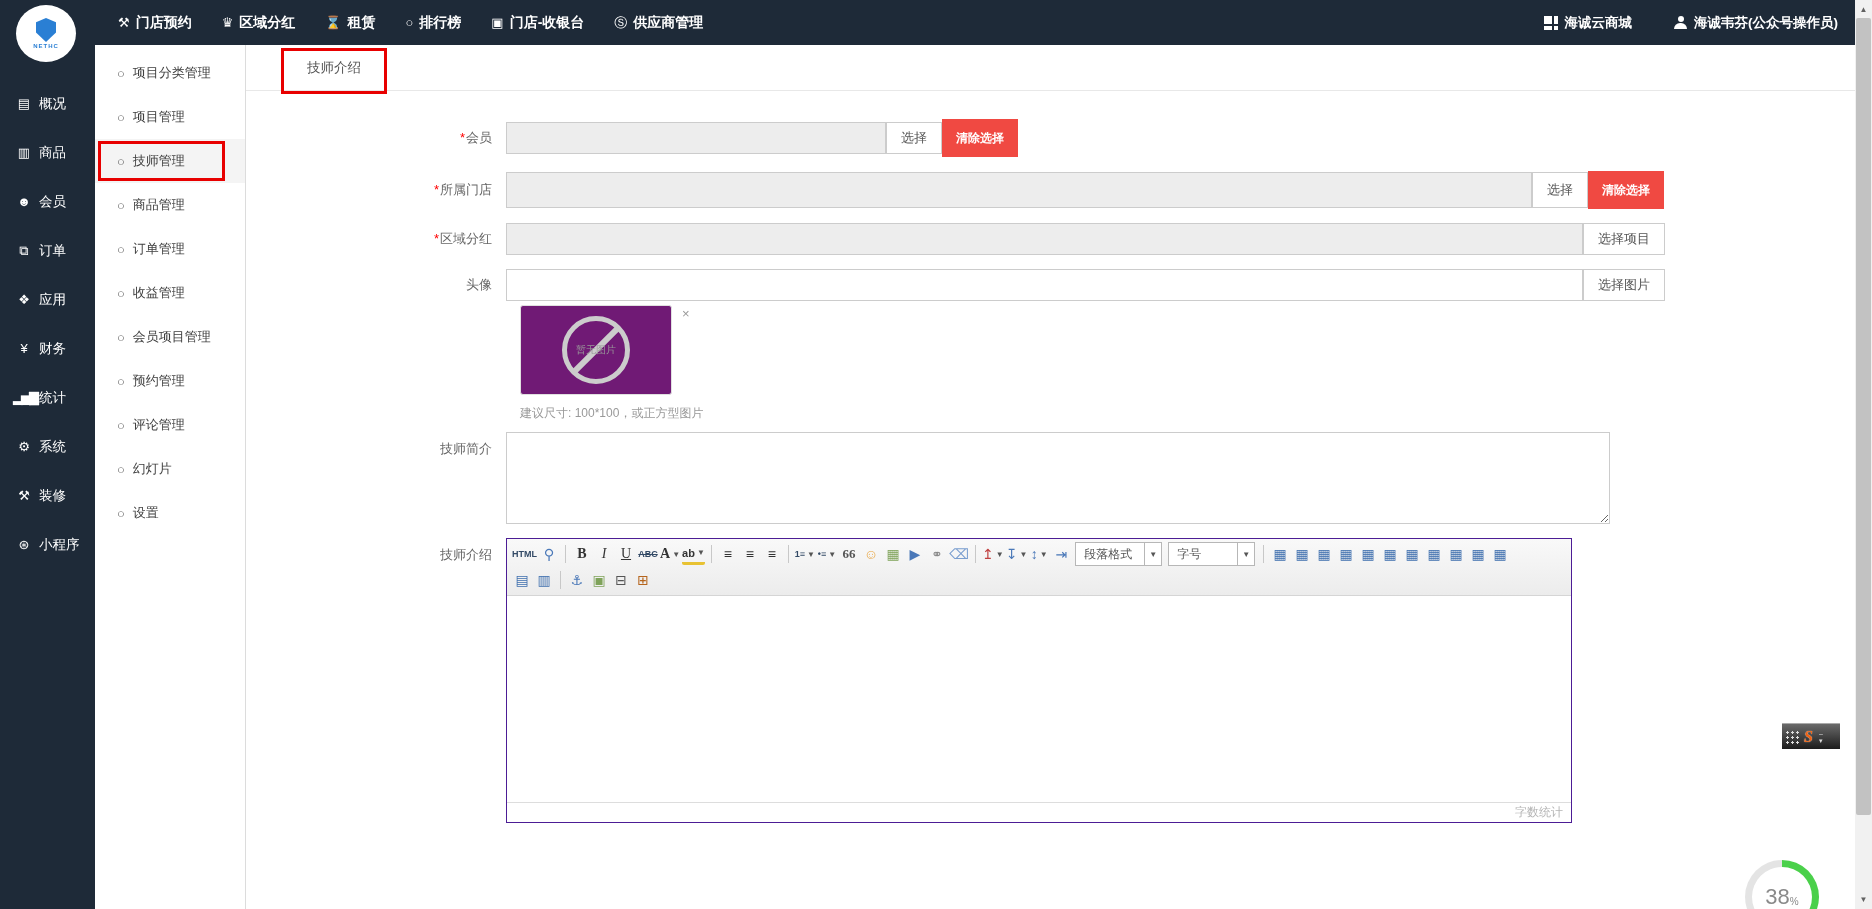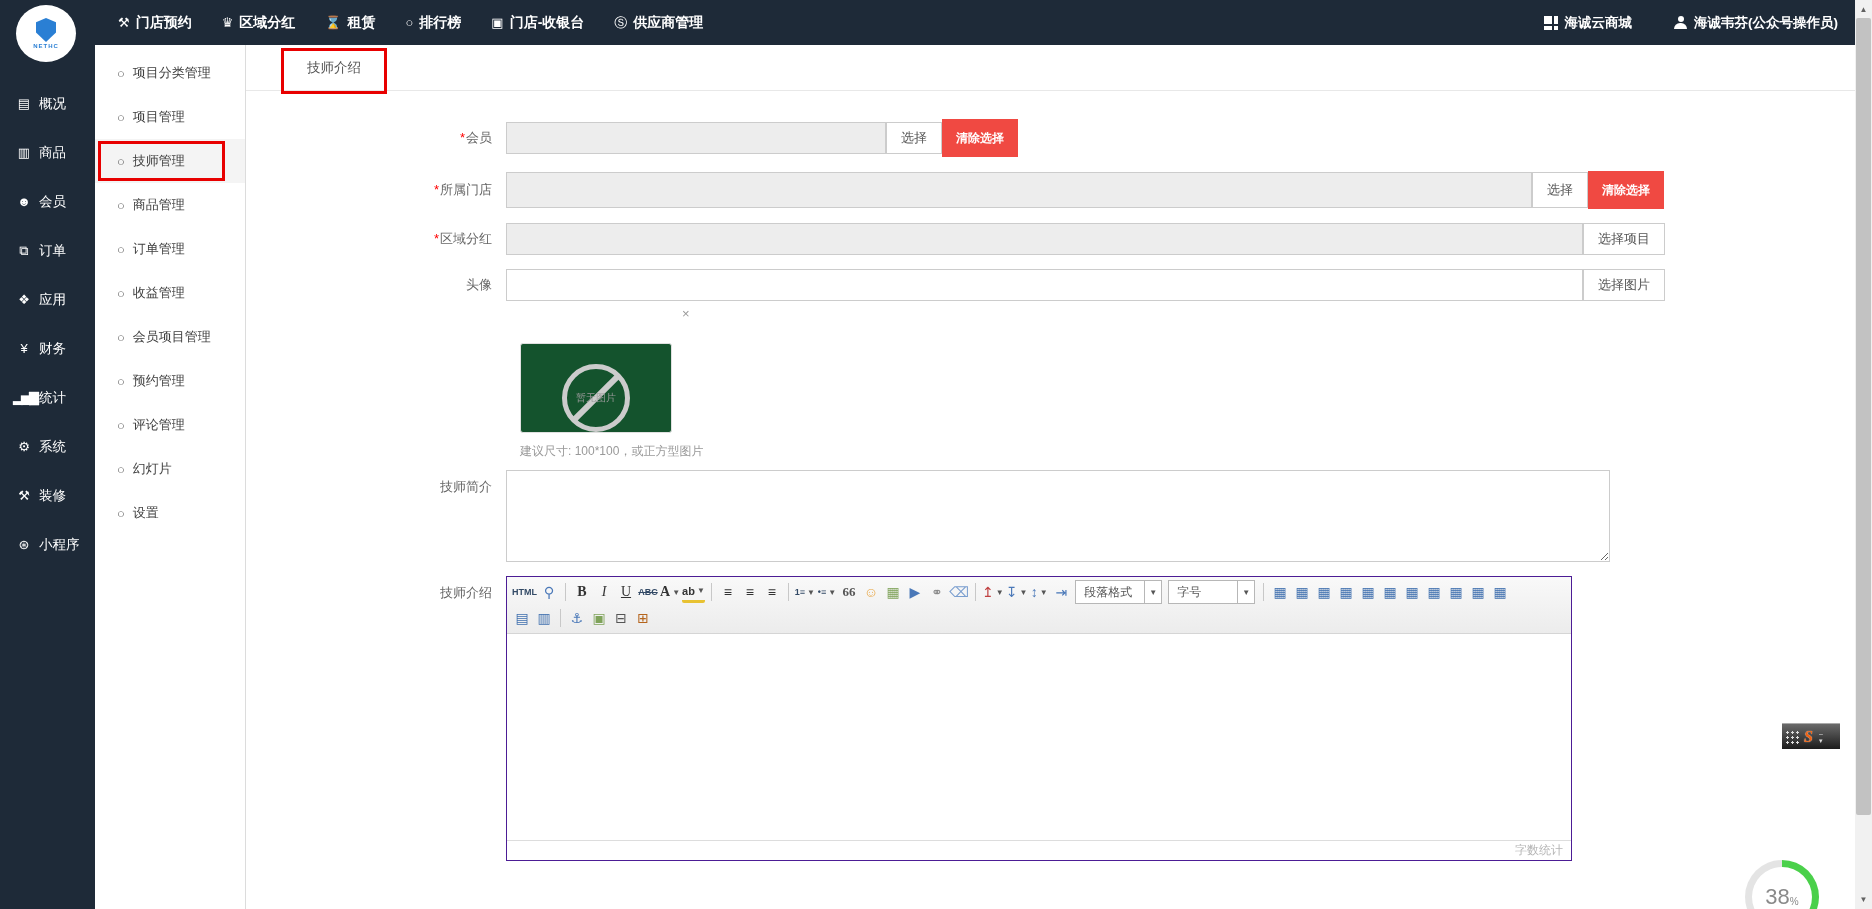--- a/index.html
+++ b/index.html
@@ -46,21 +46,21 @@
   .lbl .req{color:#f00;margin-right:1px;}
   .inp{height:32px;border:1px solid #ccc;background:#fff;box-sizing:border-box;font-size:13px;padding:0 8px;outline:none;}
   .inp.dis{background:#ededed;}
   .btn-plain{height:32px;border:1px solid #ccc;background:#fff;color:#555;font-size:13px;padding:0 14px;cursor:pointer;box-sizing:border-box;}
   .btn-red{height:38px;border:0;background:#f04942;color:#fff;font-size:12px;font-weight:bold;padding:8px 14px;cursor:pointer;}
   .row.top-align{align-items:flex-start;}
   .row.top-align .lbl{padding-top:8px;}
   
   .avatar-extra{margin-left:274px;margin-top:-4px;margin-bottom:10px;}
   .thumb-line{display:flex;align-items:flex-start;}
-  .thumb{width:150px;height:88px;border:1px solid #e0e0e0;border-radius:3px;background:#14532d;display:flex;align-items:flex-end;justify-content:center;margin-top:38px;}
+  .thumb{width:150px;height:88px;border:1px solid #e0e0e0;border-radius:3px;background:#701a75;display:flex;align-items:center;justify-content:center;}
   .noimg{width:58px;height:58px;border:5px solid #ccc;border-radius:50%;position:relative;display:flex;align-items:center;justify-content:center;}
   .noimg::after{content:"";position:absolute;left:26px;top:-2px;width:6px;height:62px;background:#ccc;transform:rotate(45deg);}
   .noimg span{font-size:10px;color:#999;z-index:1;}
   .thumb-x{color:#999;font-size:13px;margin:2px 0 0 10px;cursor:pointer;line-height:1;}
   .hint{font-size:12px;color:#999;margin-top:10px;}
   textarea.intro{width:1104px;height:92px;border:1px solid #ccc;resize:both;box-sizing:border-box;font-size:13px;padding:6px;outline:none;}
   
   .editor{width:1066px;border:1px solid #4c1d95;box-sizing:border-box;}
   .ke-toolbar{background:linear-gradient(#f9f9f9,#ececec);border-bottom:1px solid #d5d5d5;padding:2px 4px;}
   .ke-row{display:flex;align-items:center;flex-wrap:nowrap;height:26px;}

